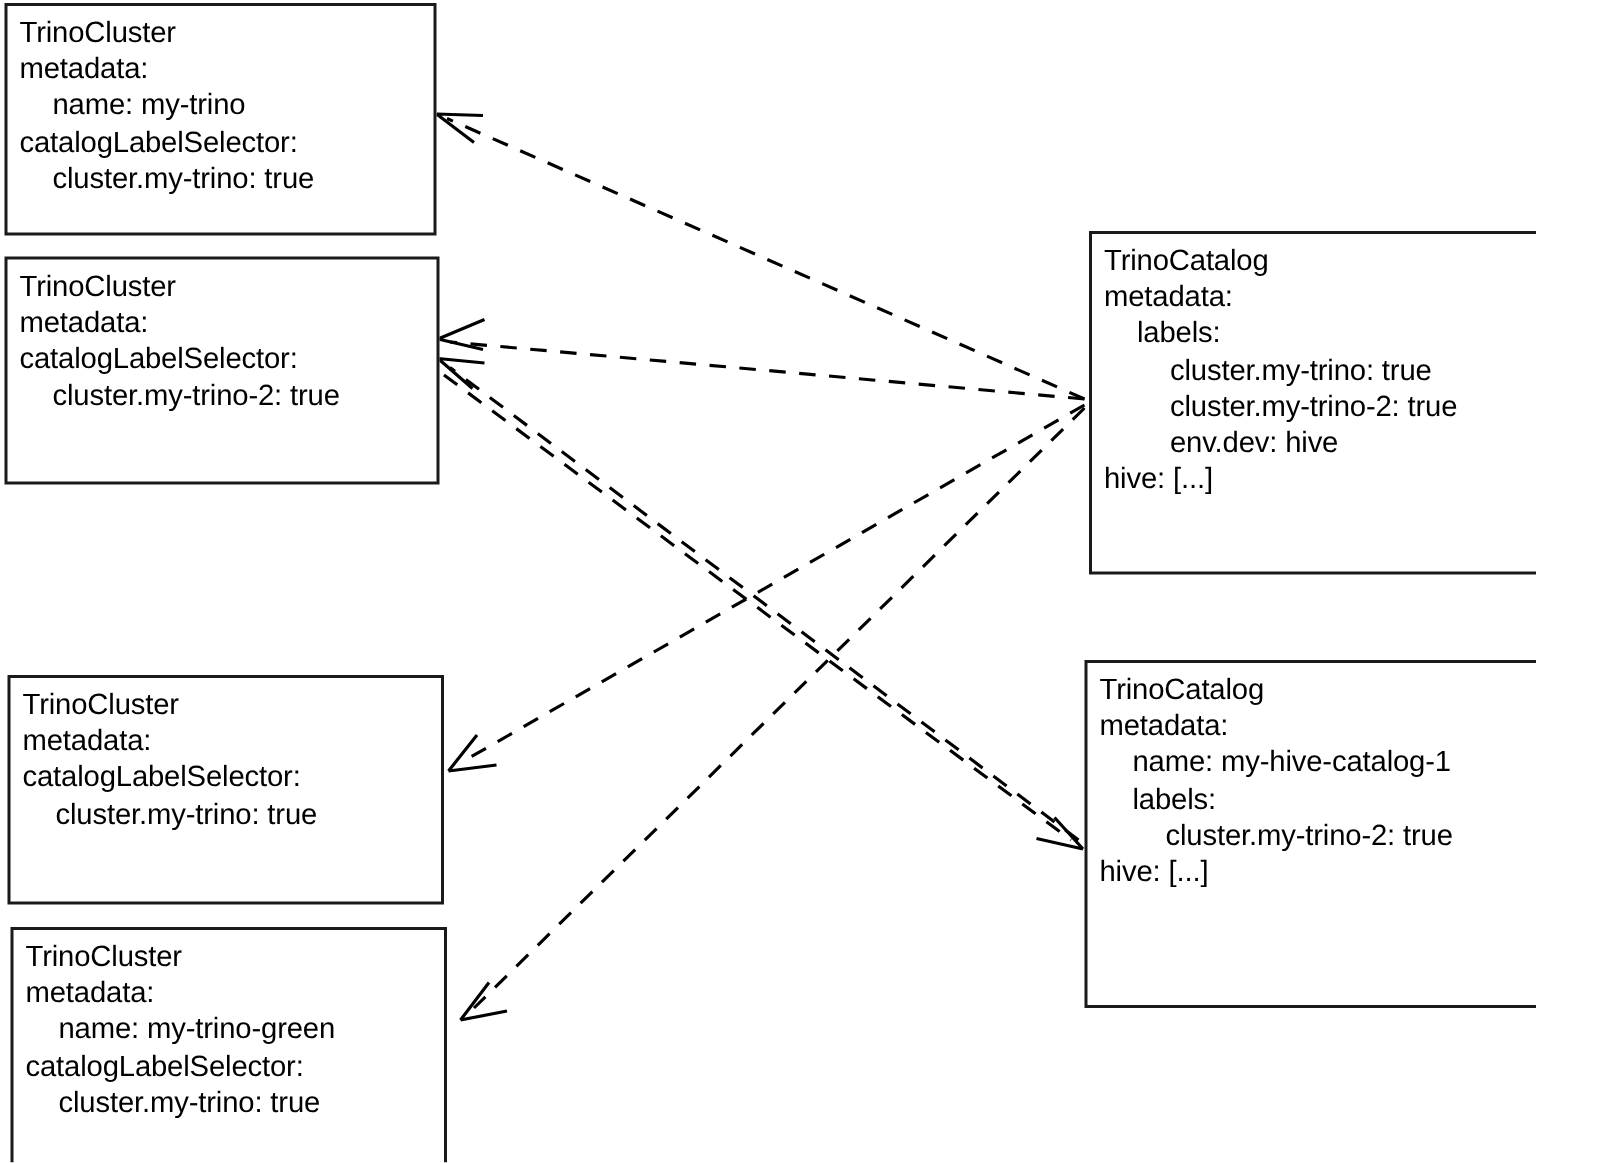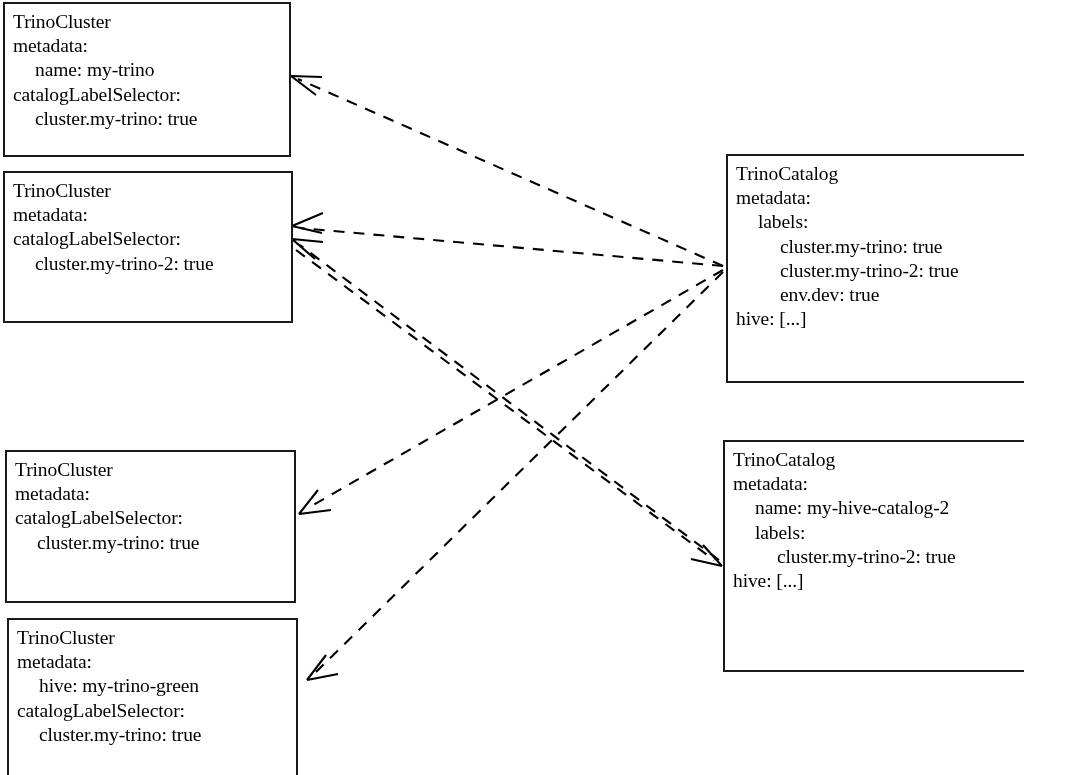--- a/index.html
+++ b/index.html
@@ -6,21 +6,21 @@
     margin: 0;
     padding: 0;
     background: #ffffff;
   }
   #canvas {
     position: relative;
     width: 1024px;
     height: 775px;
     background: #ffffff;
     overflow: hidden;
-    font-family: Liberation Serif, serif;
+    font-family: Liberation Sans, sans-serif;
   }
   .node {
     position: absolute;
     box-sizing: border-box;
     background: #ffffff;
     border: 2px solid #1a1a1a;
     padding: 6px 0 0 8px;
     z-index: 2;
   }
   .line {
@@ -111,37 +111,37 @@
   <div class="node" style="left:5px; top:450px; width:291px; height:153px;">
     <span class="line">TrinoCluster</span>
     <span class="line">metadata:</span>
     <span class="line">catalogLabelSelector:</span>
     <span class="line indent1">cluster.my-trino: true</span>
   </div>
 
   <div class="node" style="left:7px; top:618px; width:291px; height:160px;">
     <span class="line">TrinoCluster</span>
     <span class="line">metadata:</span>
-    <span class="line indent1">hive: my-trino-green</span>
+    <span class="line indent1">name: my-trino-green</span>
     <span class="line">catalogLabelSelector:</span>
     <span class="line indent1">cluster.my-trino: true</span>
   </div>
 
   <div class="node" style="left:726px; top:154px; width:354px; height:229px;">
     <span class="line">TrinoCatalog</span>
     <span class="line">metadata:</span>
     <span class="line indent1">labels:</span>
     <span class="line indent2">cluster.my-trino: true</span>
     <span class="line indent2">cluster.my-trino-2: true</span>
-    <span class="line indent2">env.dev: true</span>
+    <span class="line indent2">env.dev: hive</span>
     <span class="line">hive: [...]</span>
   </div>
 
   <div class="node" style="left:723px; top:440px; width:348px; height:232px;">
     <span class="line">TrinoCatalog</span>
     <span class="line">metadata:</span>
-    <span class="line indent1">name: my-hive-catalog-2</span>
+    <span class="line indent1">name: my-hive-catalog-1</span>
     <span class="line indent1">labels:</span>
     <span class="line indent2">cluster.my-trino-2: true</span>
     <span class="line">hive: [...]</span>
   </div>
 
 </div>
 
 </body></html>

